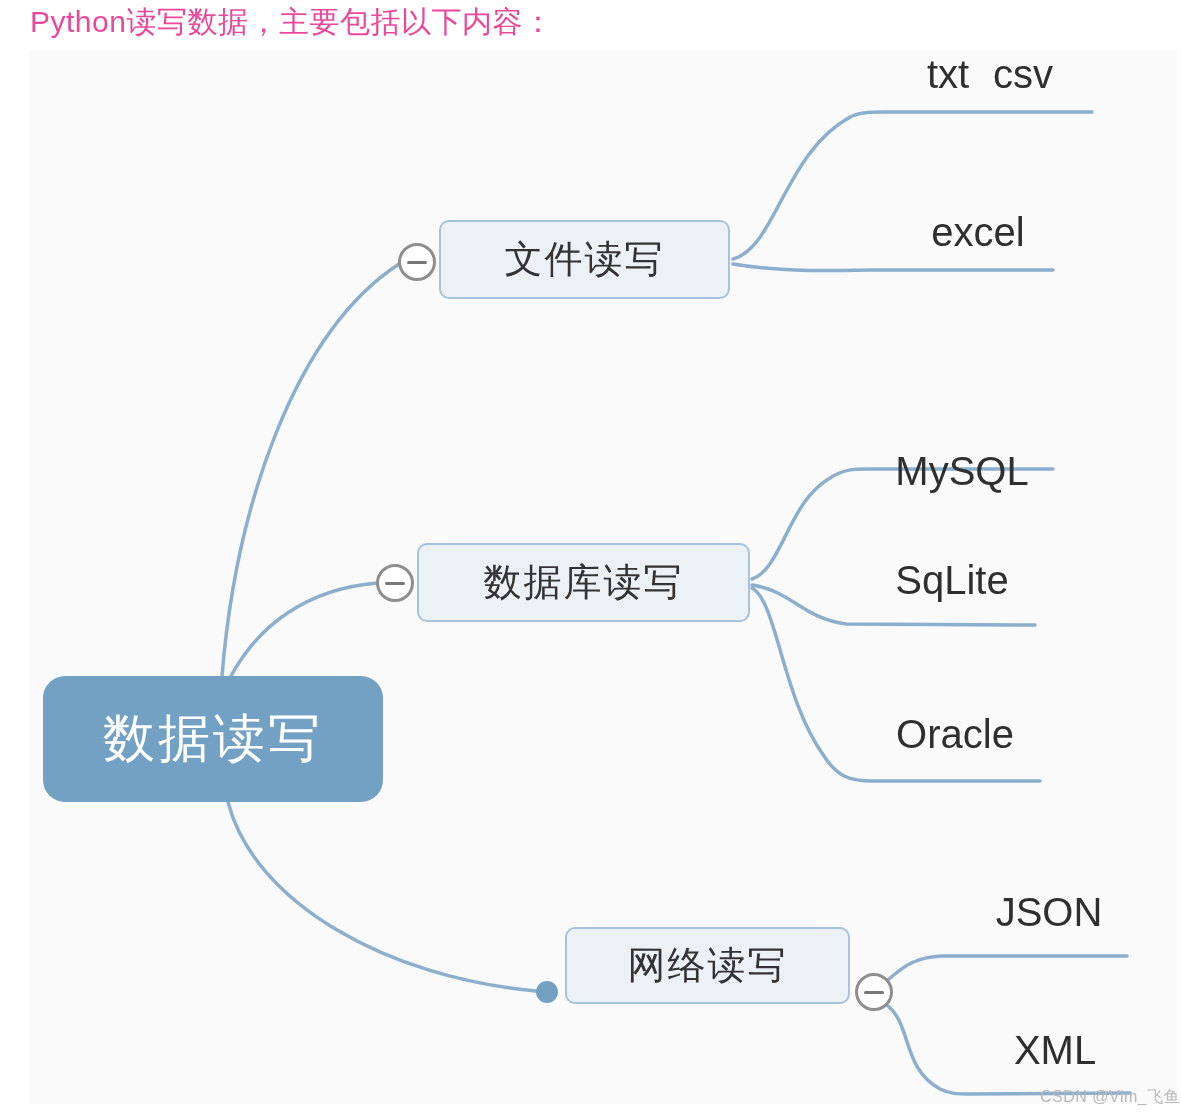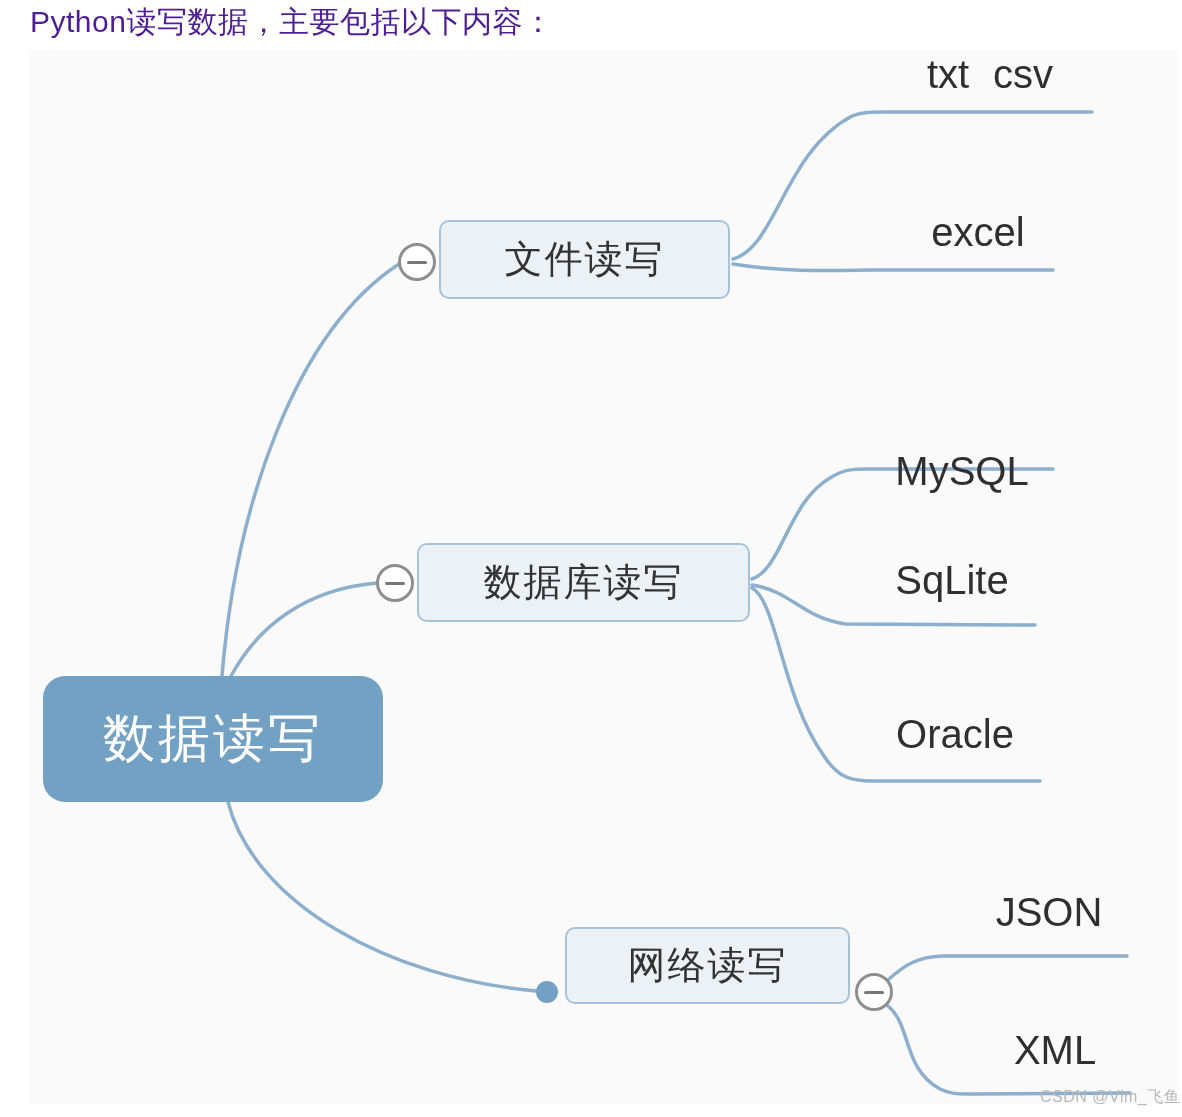--- a/index.html
+++ b/index.html
@@ -3,21 +3,21 @@
 <meta charset="utf-8">
 <style>
   html,body{margin:0;padding:0;background:#ffffff;}
   .stage{
     position:relative;width:1182px;height:1117px;overflow:hidden;
     font-family:"Liberation Sans","DejaVu Sans",sans-serif;
     background:#ffffff;
   }
   .page-title{
     position:absolute;left:30px;top:2px;margin:0;
-    font-size:30px;font-weight:400;color:#4c1d95;letter-spacing:0.5px;
+    font-size:30px;font-weight:400;color:#ec4899;letter-spacing:0.5px;
     white-space:nowrap;
   }
   .canvas{
     position:absolute;left:29px;top:50px;width:1148px;height:1054px;
     background:#fafafa;
   }
   .edges{position:absolute;left:0;top:0;width:1182px;height:1117px;pointer-events:none;}
   .edges path{fill:none;stroke:#8bafcc;stroke-width:3.5;stroke-linecap:round;}
 
   .topic{

